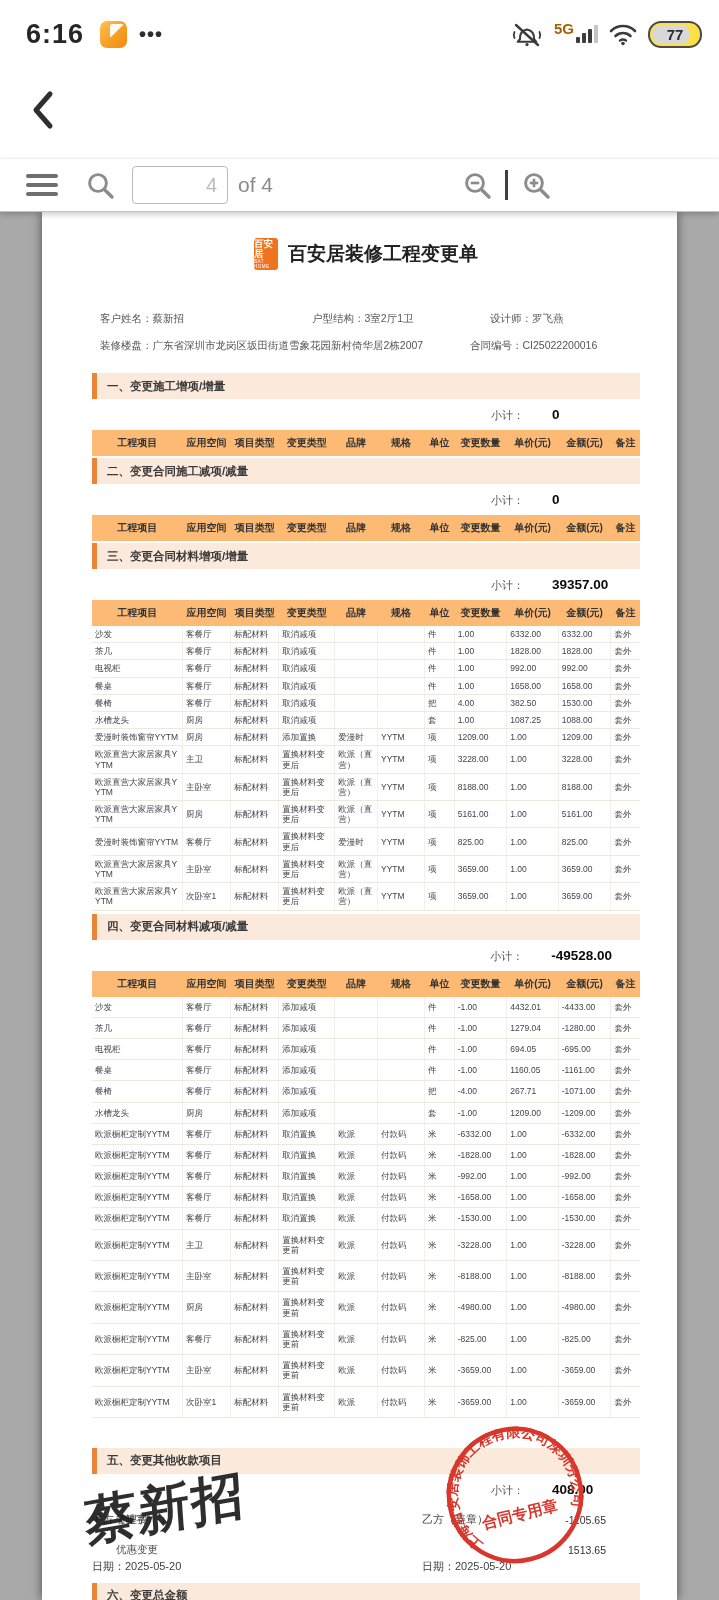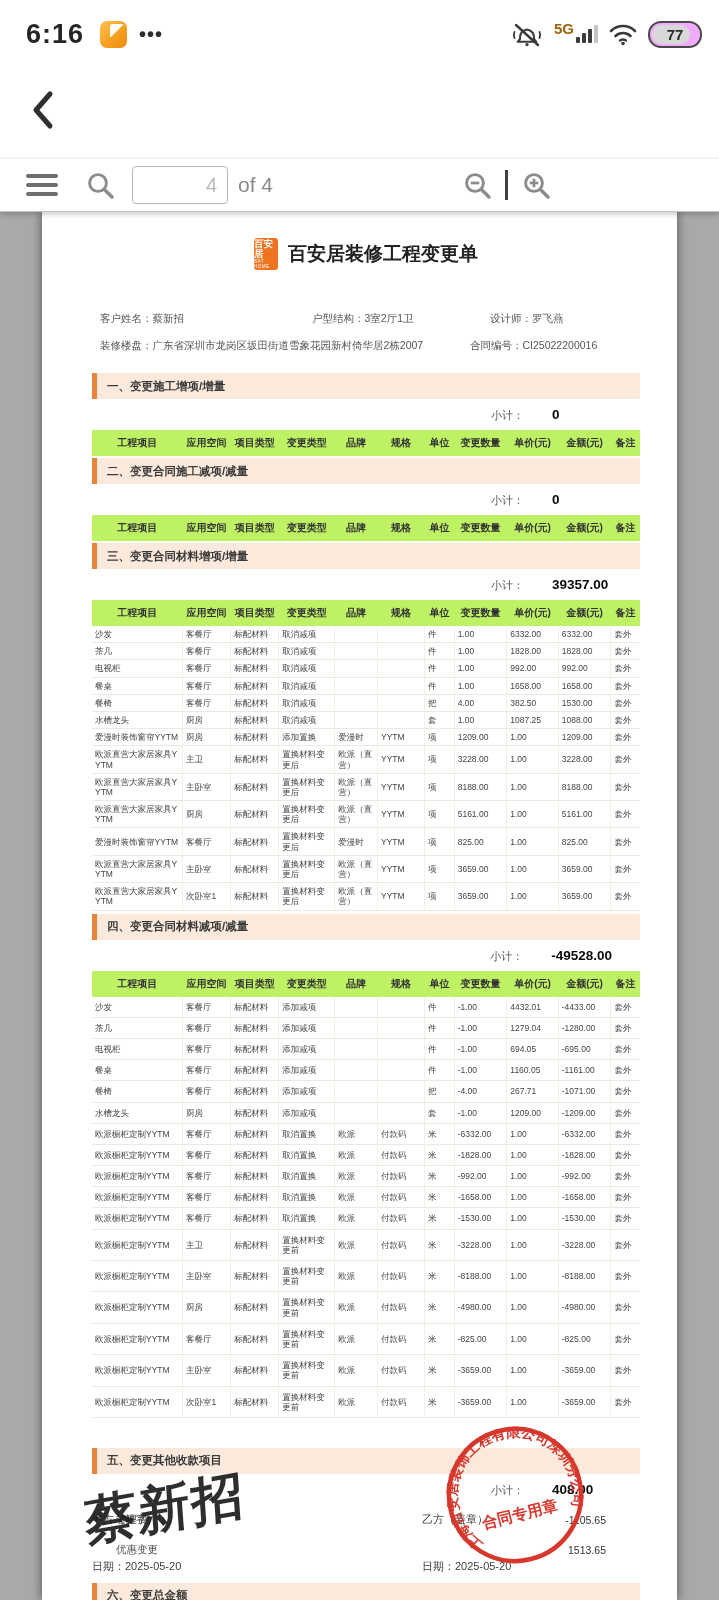--- a/index.html
+++ b/index.html
@@ -14,21 +14,21 @@
     background:linear-gradient(135deg,#ffc153 0%,#f59d1f 60%,#ef8c12 100%);overflow:hidden;}
   .sb-app:after{content:"";position:absolute;right:3px;top:3px;width:14px;height:14px;
     background:linear-gradient(135deg,rgba(255,255,255,.95) 48%,rgba(255,255,255,0) 52%);border-radius:2px;}
   .sb-dots{margin-left:12px;font-size:20px;font-weight:bold;color:#2d2d2d;letter-spacing:1px;}
   .sb-right{margin-left:auto;display:flex;align-items:center;gap:10px;}
   .sig-bars{display:flex;align-items:flex-end;gap:2px;}
   .sig-bars i{display:block;width:4px;border-radius:1px;background:#3c3c3c;}
   .sig-bars i.dim{background:#c4c4c4;}
   .net-label{font-size:15px;font-weight:bold;color:#a16207;margin-right:2px;position:relative;top:-6px;}
   .batt{position:relative;width:54px;height:27px;border:2.5px solid #4a4a4a;border-radius:13px;
-    display:flex;align-items:center;justify-content:center;background:#f0abfc;overflow:hidden;}
+    display:flex;align-items:center;justify-content:center;background:#fde047;overflow:hidden;}
   .batt .fill{position:absolute;left:2px;top:2px;bottom:2px;width:38px;background:#d8d8d8;border-radius:10px;}
   .batt .num{position:relative;font-size:15px;font-weight:bold;color:#2b2b2b;}
   .batt-nub{width:4px;height:10px;background:#4a4a4a;border-radius:0 2px 2px 0;margin-left:-7px;}
 
   
   .nav-row{height:96px;display:flex;align-items:center;padding-left:30px;}
 
   
   .pdf-toolbar{height:54px;display:flex;align-items:center;border-top:1px solid #f0f0f0;
     border-bottom:1px solid #c3c3c3;box-shadow:0 3px 5px rgba(0,0,0,.18);position:relative;z-index:5;background:#fff;
@@ -60,21 +60,21 @@
   .info-row2{display:flex;font-size:10.5px;color:#565656;margin-bottom:20px;padding-left:8px;}
   .info-row2 .right{margin-left:auto;width:170px;}
 
   .band{display:flex;align-items:center;background:#fbe9dc;border-left:5px solid #e98439;
     height:26px;padding-left:10px;font-weight:bold;font-size:11.5px;color:#3a3a3a;}
   .subtotal{display:flex;justify-content:flex-end;align-items:baseline;gap:28px;padding:8px 28px 7px 0;}
   .subtotal .lab{font-size:11px;color:#555;}
   .subtotal .val{font-size:13.5px;font-weight:bold;color:#0a0a0a;min-width:60px;}
 
   table.ctab{width:100%;table-layout:fixed;border-collapse:collapse;margin-bottom:2px;}
-  .ctab th{background:#bef264;font-size:10px;font-weight:bold;color:#333;padding:6px 1px;text-align:center;}
+  .ctab th{background:#fdba74;font-size:10px;font-weight:bold;color:#333;padding:6px 1px;text-align:center;}
   .ctab td{font-size:8.5px;color:#444;padding:3px 3px;line-height:1.2;vertical-align:middle;
     border-bottom:1px solid #f0e7de;border-right:1px solid #f5efe9;word-break:break-all;}
   .ctab td:last-child{border-right:none;}
   .ctab-s4 td{padding:5px 3px;}
   .ctab th:nth-child(1){width:16.5%;} .ctab th:nth-child(2){width:8.8%;}
   .ctab th:nth-child(3){width:8.8%;}  .ctab th:nth-child(4){width:10.2%;}
   .ctab th:nth-child(5){width:7.8%;}  .ctab th:nth-child(6){width:8.6%;}
   .ctab th:nth-child(7){width:5.4%;margin-left:19px;}  .ctab th:nth-child(8){width:9.6%;}
   .ctab th:nth-child(9){width:9.4%;}  .ctab th:nth-child(10){width:9.6%;}
   .ctab th:nth-child(11){width:5.3%;}

